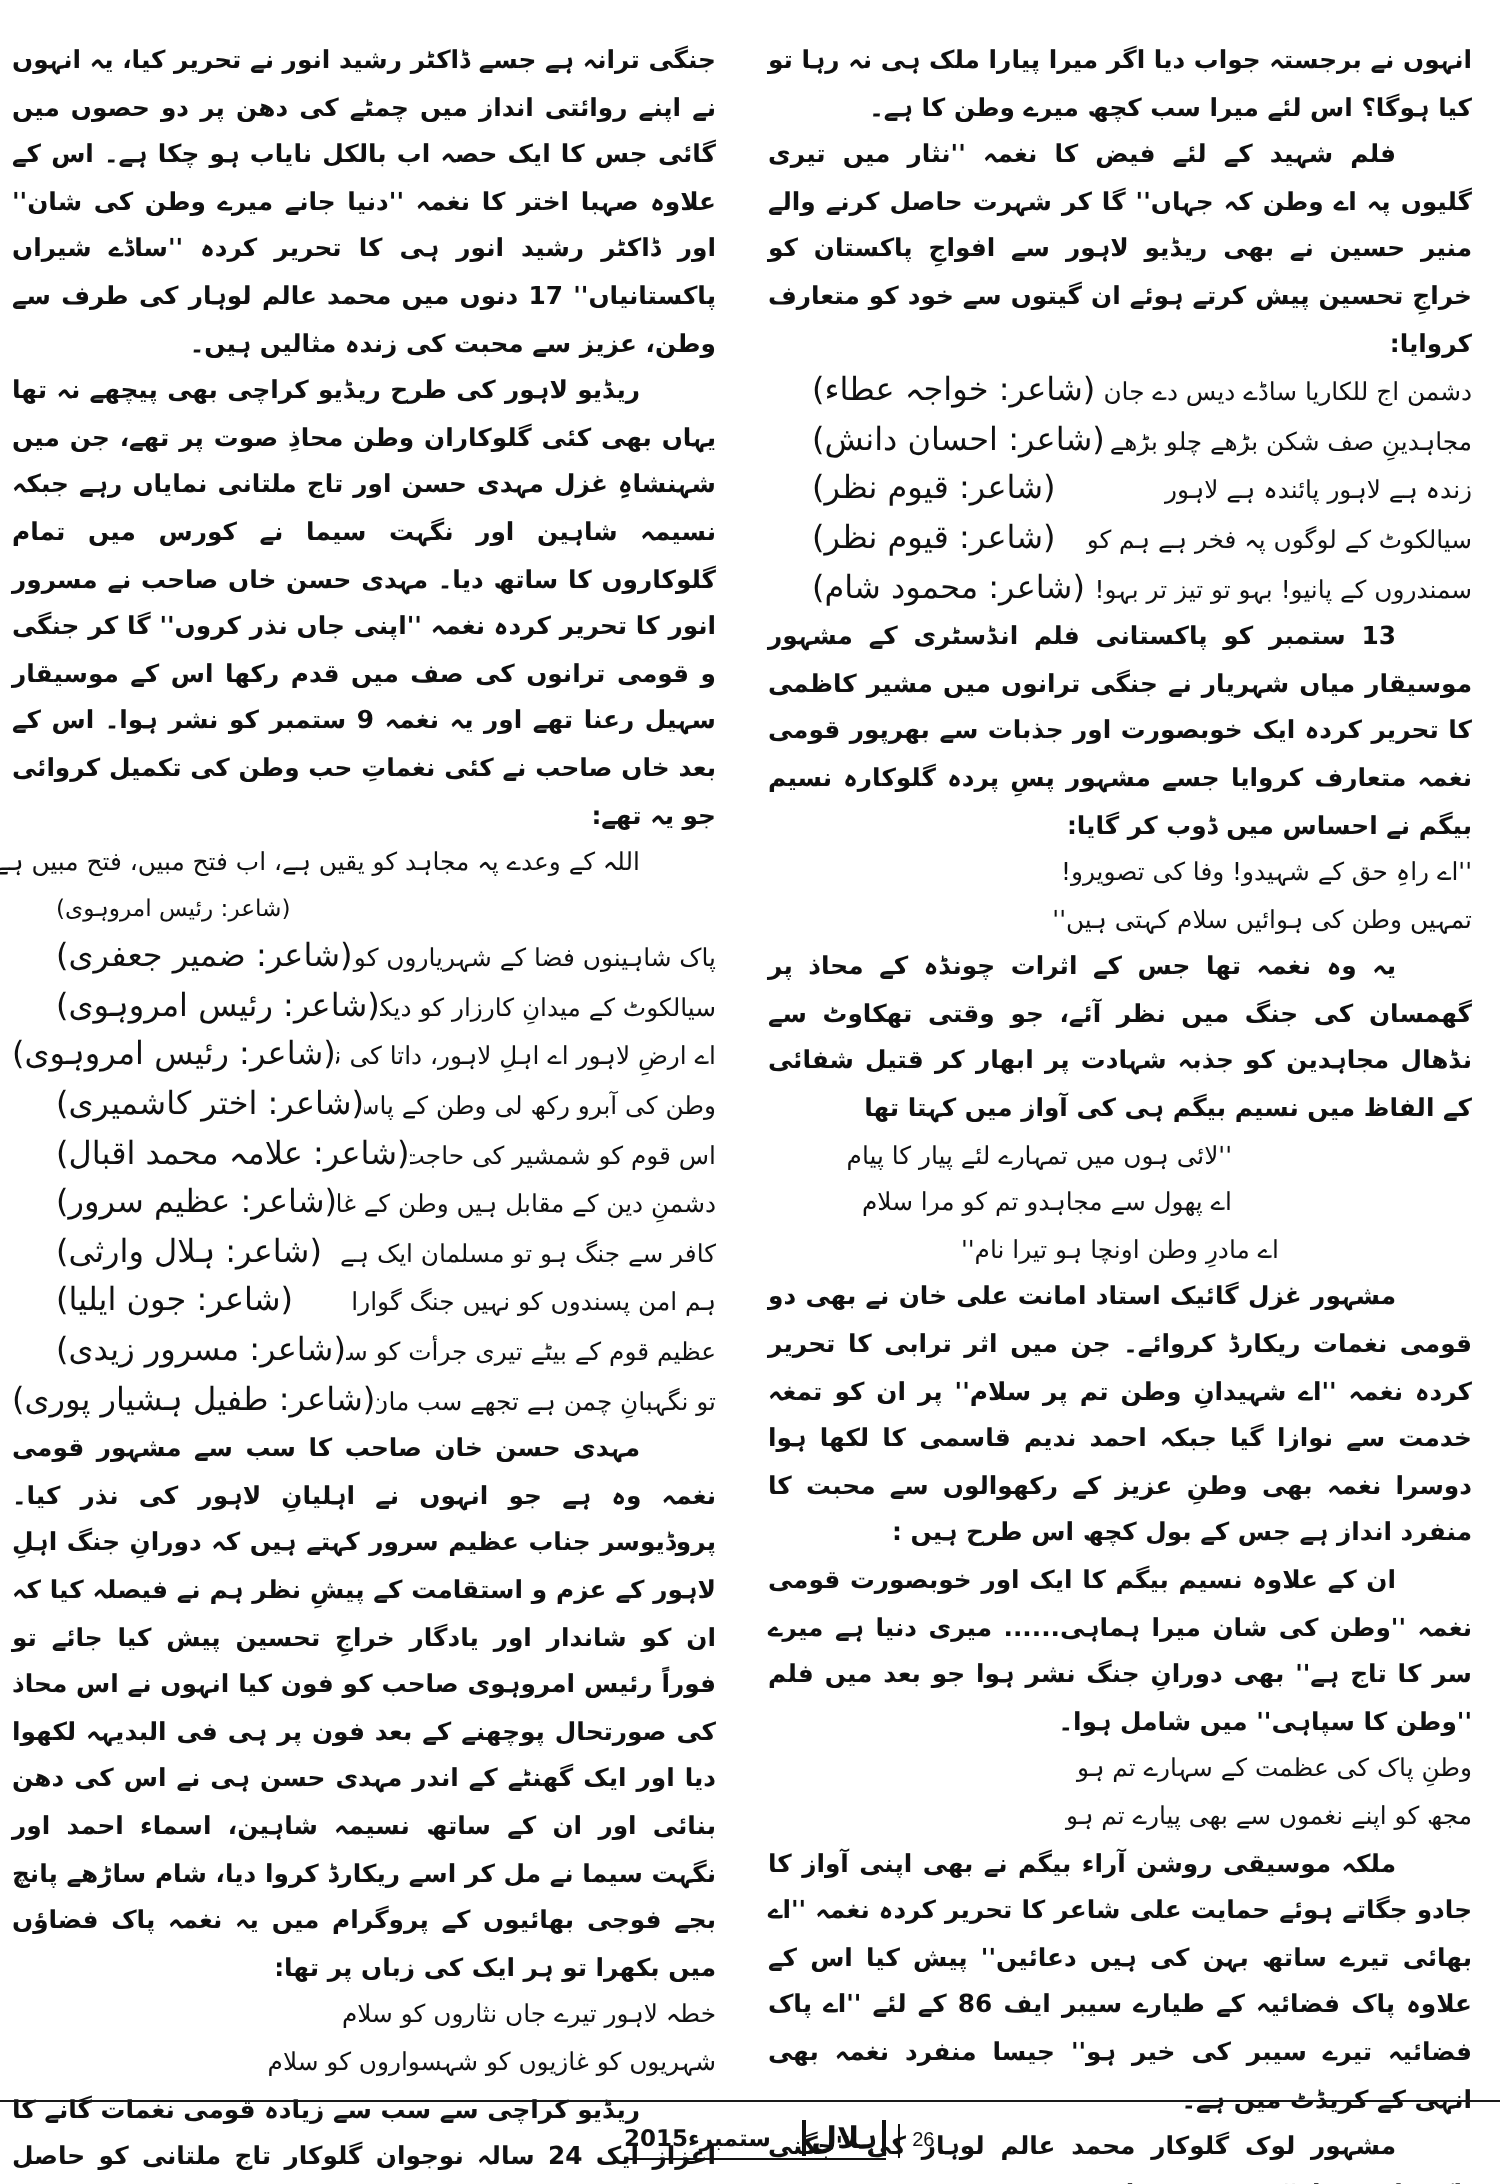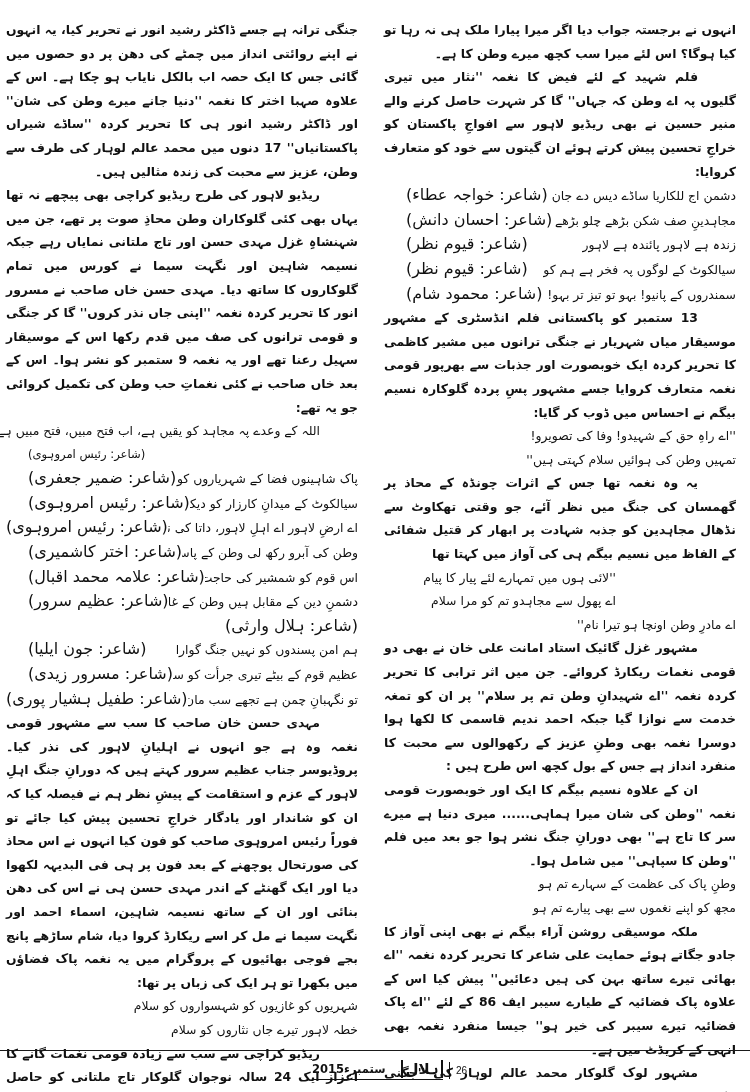--- a/index.html
+++ b/index.html
@@ -48,21 +48,21 @@
     padding-left: 22px;
   }
   .verse-line .poet {
     font-size: 16px;
   }
   .verse-line .text {
     overflow: hidden;
   }
   .verse-single {
     white-space: nowrap;
-    text-align: right;
+    text-align: center;
   }
   .poet-only {
     text-align: left;
     padding-left: 22px;
     font-size: 11.6px;
   }
   .center-verse {
     text-align: right;
     white-space: nowrap;
   }
@@ -210,41 +210,42 @@
       </div>
       <div class="verse-line">
         <span class="text">اس قوم کو شمشیر کی حاجت نہیں رہتی</span>
         <span class="poet">(شاعر: علامہ محمد اقبال)</span>
       </div>
       <div class="verse-line">
         <span class="text">دشمنِ دین کے مقابل ہیں وطن کے غازی</span>
         <span class="poet">(شاعر: عظیم سرور)</span>
       </div>
       <div class="verse-line">
+        <span class="text">کافر سے جنگ ہو تو مسلمان ایک ہے</span>
         <span class="poet">(شاعر: ہلال وارثی)</span>
       </div>
       <div class="verse-line">
         <span class="text">ہم امن پسندوں کو نہیں جنگ گوارا</span>
         <span class="poet">(شاعر: جون ایلیا)</span>
       </div>
       <div class="verse-line">
         <span class="text">عظیم قوم کے بیٹے تیری جرأت کو سلام</span>
         <span class="poet">(شاعر: مسرور زیدی)</span>
       </div>
       <div class="verse-line" style="padding-left:0;">
         <span class="text">تو نگہبانِ چمن ہے تجھے سب مان گئے۔ شہناز بیگم کے ہمراہ</span>
         <span class="poet">(شاعر: طفیل ہشیار پوری)</span>
       </div>
     </div>
 
     <p class="para indent">مہدی حسن خان صاحب کا سب سے مشہور قومی نغمہ وہ ہے جو انہوں نے اہلیانِ لاہور کی نذر کیا۔ پروڈیوسر جناب عظیم سرور کہتے ہیں کہ دورانِ جنگ اہلِ لاہور کے عزم و استقامت کے پیشِ نظر ہم نے فیصلہ کیا کہ ان کو شاندار اور یادگار خراجِ تحسین پیش کیا جائے تو فوراً رئیس امروہوی صاحب کو فون کیا انہوں نے اس محاذ کی صورتحال پوچھنے کے بعد فون پر ہی فی البدیہہ لکھوا دیا اور ایک گھنٹے کے اندر مہدی حسن ہی نے اس کی دھن بنائی اور ان کے ساتھ نسیمہ شاہین، اسماء احمد اور نگہت سیما نے مل کر اسے ریکارڈ کروا دیا، شام ساڑھے پانچ بجے فوجی بھائیوں کے پروگرام میں یہ نغمہ پاک فضاؤں میں بکھرا تو ہر ایک کی زباں پر تھا:</p>
 
     <div>
+      <div class="center-verse">خطہ لاہور تیرے جاں نثاروں کو سلام</div>
       <div class="center-verse">شہریوں کو غازیوں کو شہسواروں کو سلام</div>
-      <div class="center-verse">خطہ لاہور تیرے جاں نثاروں کو سلام</div>
     </div>
 
     <p class="para indent">ریڈیو کراچی سے سب سے زیادہ قومی نغمات گانے کا اعزاز ایک 24 سالہ نوجوان گلوکار تاج ملتانی کو حاصل ہوا جنہوں نے 6 ستمبر ہی کو کراچی ریڈیو سٹیشن</p>
   </div>
 
   <div class="footer-rule"></div>
   <div class="footer">
     <div class="brand">
       <span class="year">2015ء</span>
       <span class="month">ستمبر</span>

